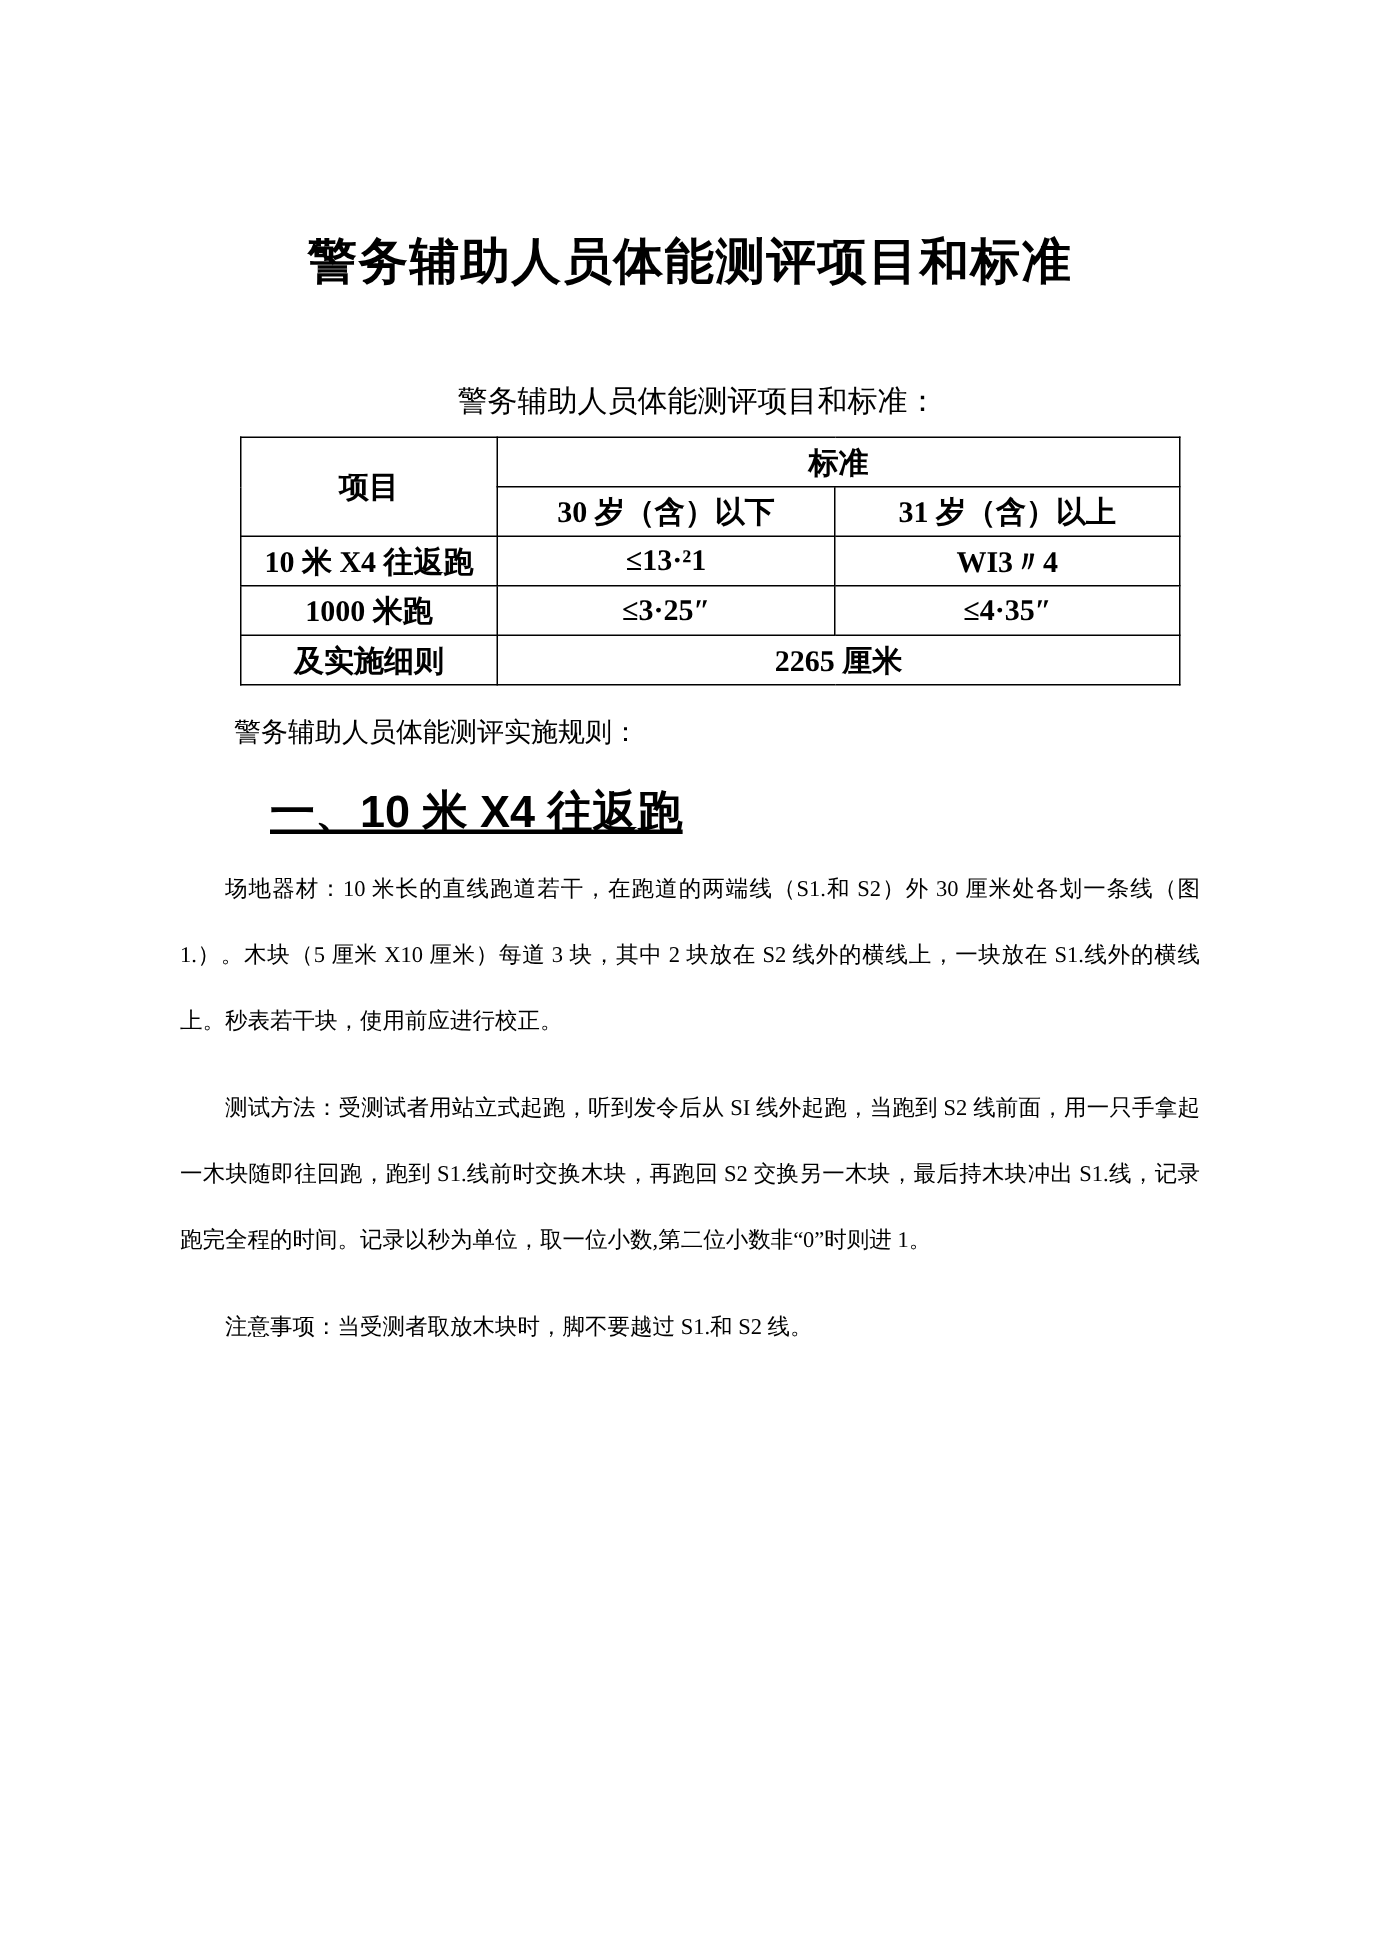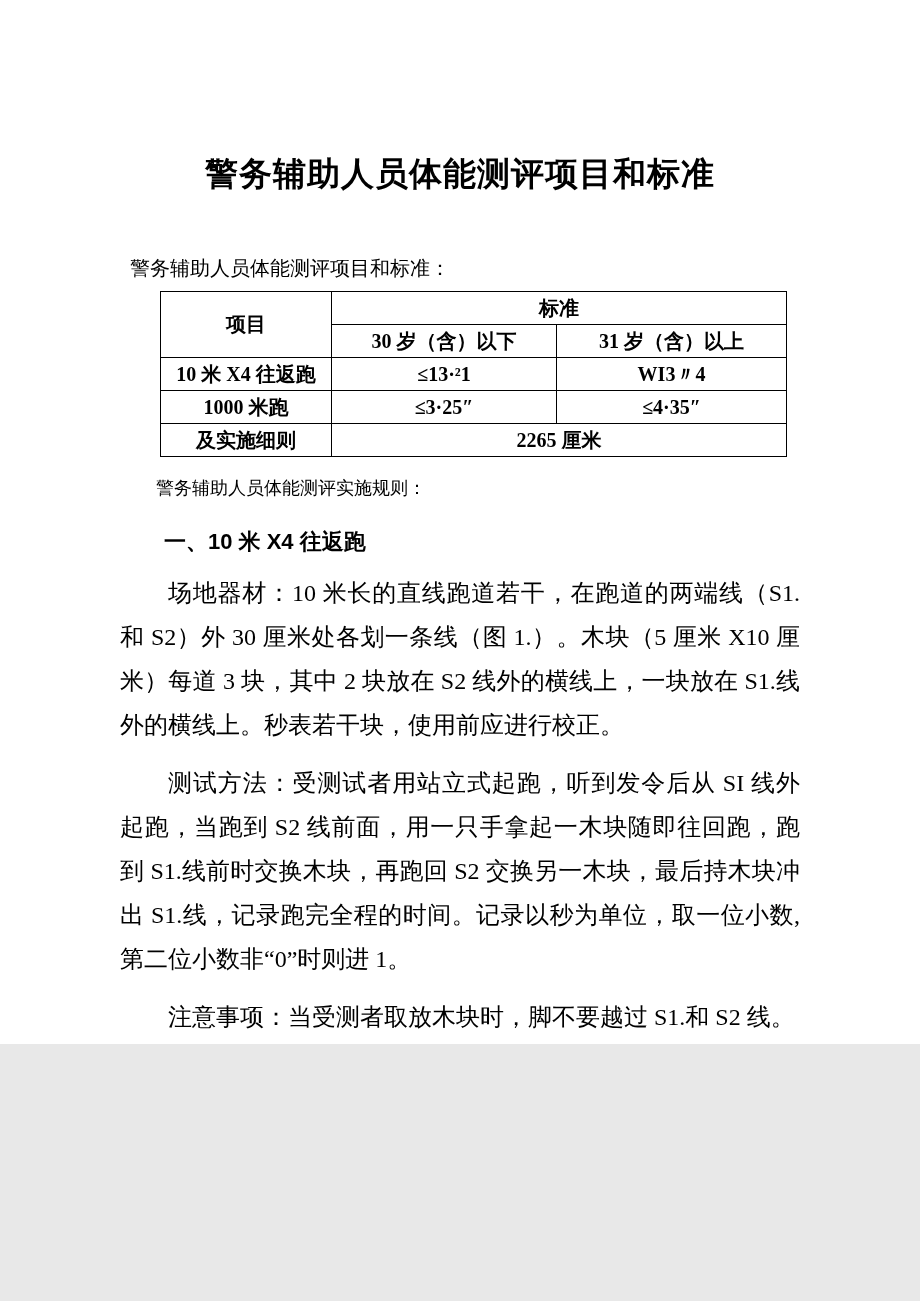--- a/index.html
+++ b/index.html
@@ -1,18 +1,18 @@
 <!DOCTYPE html>
 <html><head>
 <meta charset="utf-8">
 <style>
   html, body { margin: 0; padding: 0; background: #e8e8e8; }
   .page {
     width: 920px;
-    height: 1044px;
+    height: 1301px;
     margin: 0 auto;
     background: #ffffff;
     color: #000000;
     font-family: "Liberation Serif", serif;
     box-sizing: border-box;
     padding: 150px 120px 0 120px;
     overflow: hidden;
   }
   .doc-title {
     font-family: "Liberation Sans", sans-serif;
@@ -20,20 +20,21 @@
     font-size: 33px;
     line-height: 47px;
     text-align: center;
     margin: 0 0 58px 0;
     letter-spacing: 1px;
   }
   .table-caption {
     font-size: 20px;
     line-height: 26px;
     margin: 0 0 10px 10px;
+    text-align: center;
   }
   table.standards {
     border-collapse: collapse;
     margin-left: 40px;
     table-layout: fixed;
     width: 626px;
     font-weight: bold;
   }
   table.standards td {
     border: 1px solid #000;
@@ -47,27 +48,28 @@
   }
   .rules-intro {
     font-size: 18px;
     line-height: 30px;
     margin: 16px 0 0 0;
     text-indent: 2em;
   }
   .section-heading {
     font-family: "Liberation Sans", sans-serif;
     font-weight: bold;
-    font-size: 22px;
+    font-size: 30px;
     line-height: 30px;
     margin: 24px 0 0 0;
     text-indent: 2em;
+    text-decoration: underline;
   }
   .body-para {
-    font-size: 24px;
+    font-size: 15px;
     line-height: 44px;
     margin: 14px 0 0 0;
     text-indent: 2em;
     text-align: justify;
     text-align-last: left;
   }
 </style>
 </head>
 <body>
 

